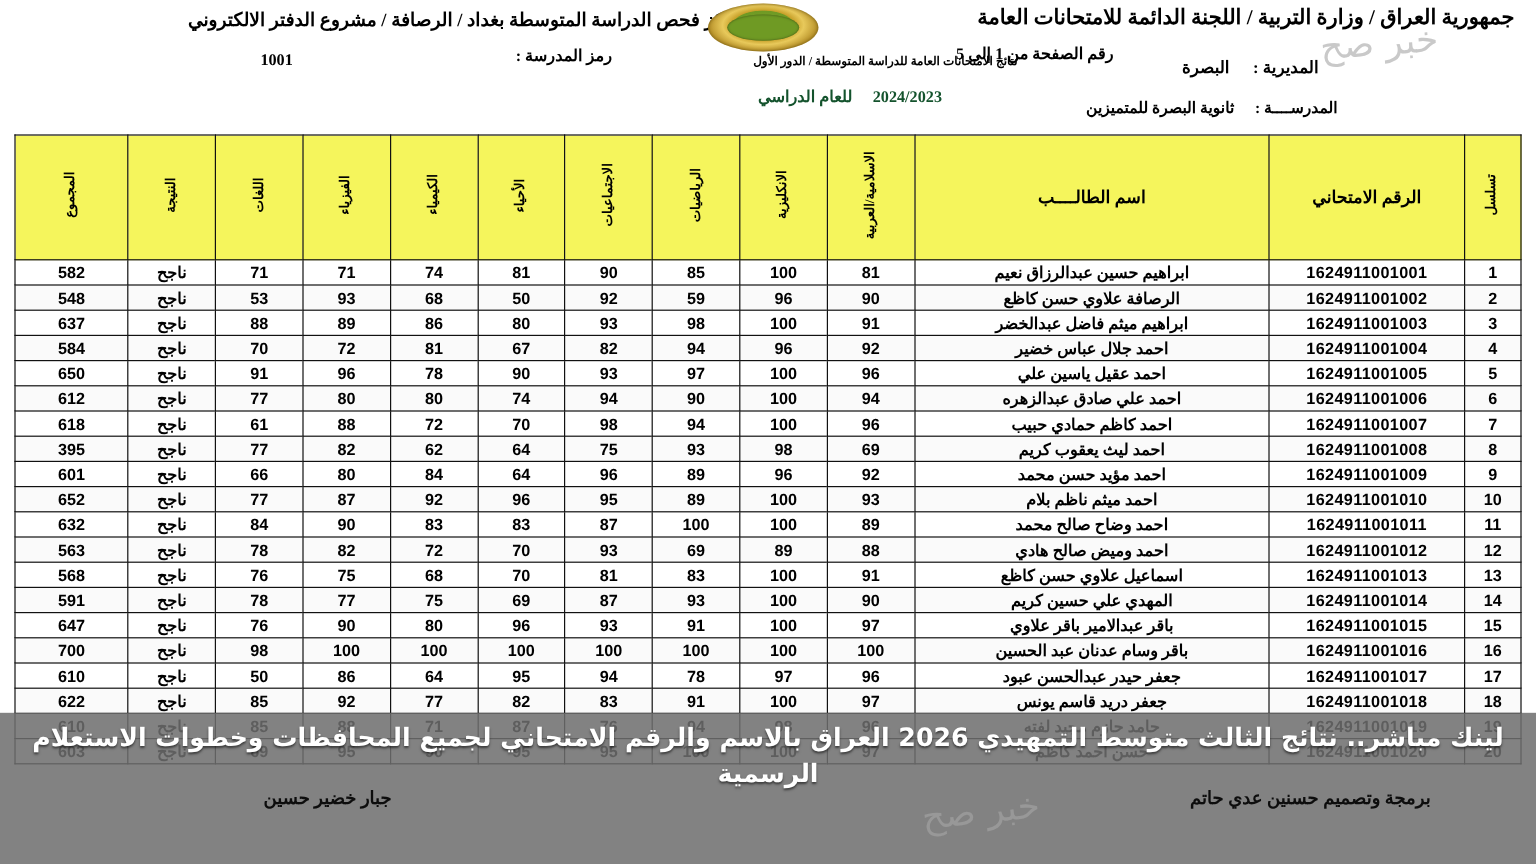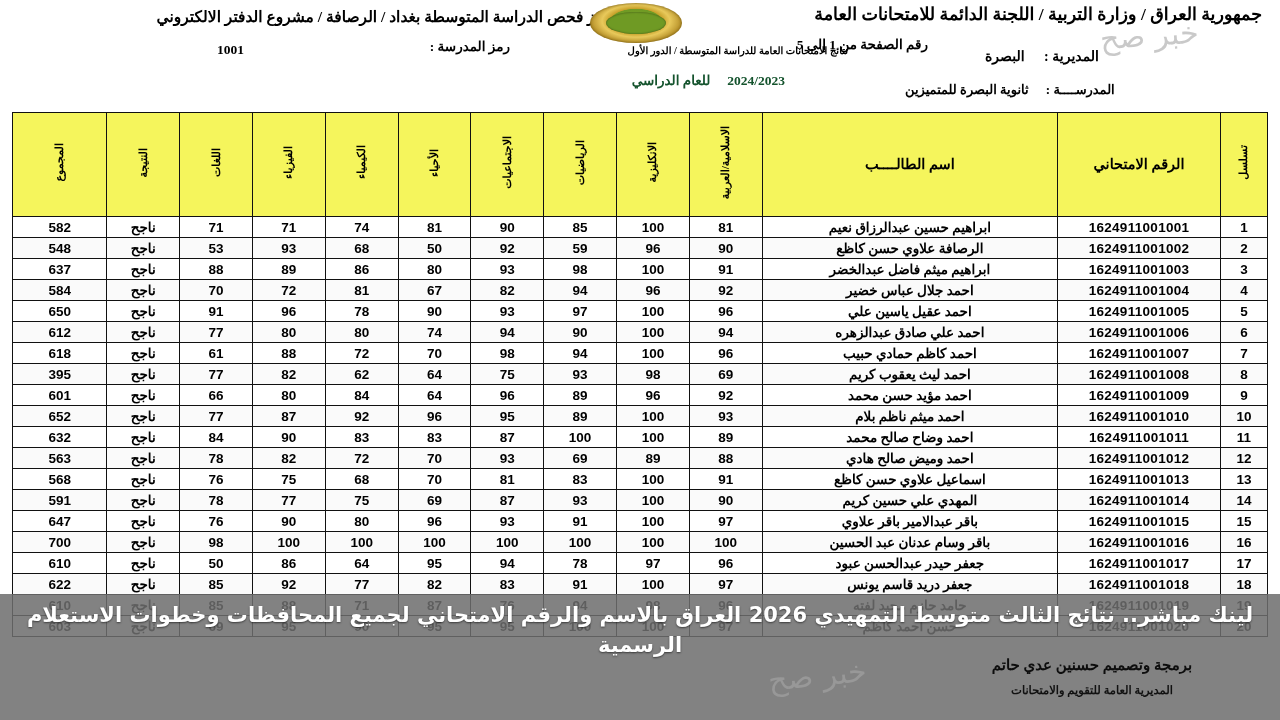--- a/index.html
+++ b/index.html
@@ -541,19 +541,19 @@
         </tr>
       </tbody>
   </table>
 </div>
 
 <div class="overlay"></div>
 <div class="overlay-text">لينك مباشر.. نتائج الثالث متوسط التمهيدي 2026 العراق بالاسم والرقم الامتحاني لجميع المحافظات وخطوات الاستعلام الرسمية</div>
 
 <div class="footer">
   <div class="sig sig-left">
+    <div class="nm">جبار خضير حسين</div>
   </div>
   <div class="sig sig-right">
     <div class="nm">برمجة وتصميم حسنين عدي حاتم</div>
-    <div class="ttl">المديرية العامة للتقويم والامتحانات</div>
   </div>
 </div>
 <div class="watermark-bottom">خبر صح</div>
 
 </body></html>

